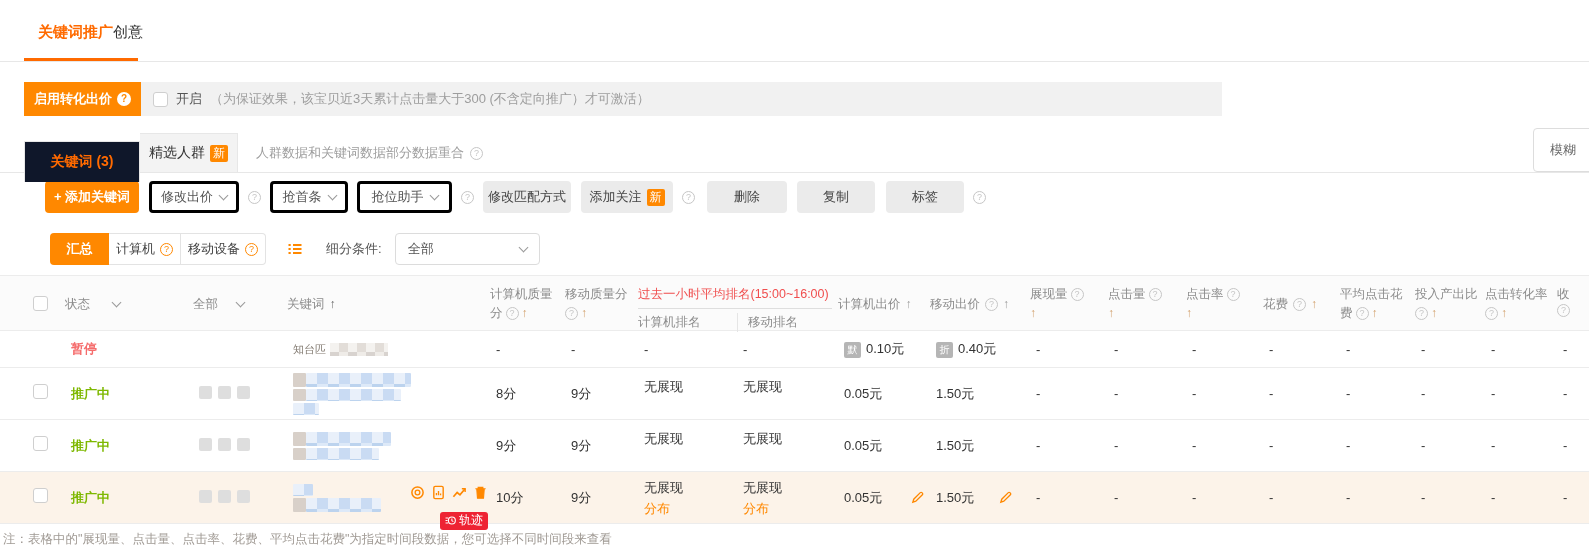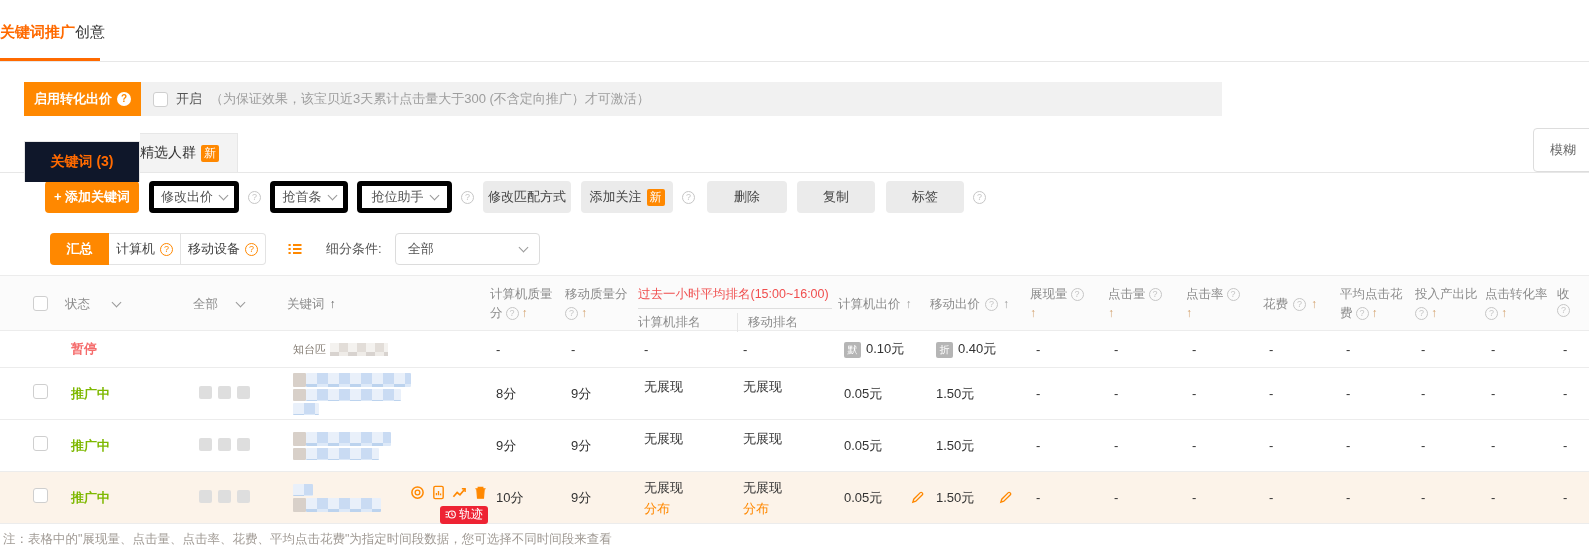--- a/index.html
+++ b/index.html
@@ -1,21 +1,21 @@
 <!DOCTYPE html>
 <html><head>
 <meta charset="utf-8">
 <style>
   *{margin:0;padding:0;box-sizing:border-box}
   html,body{background:#fff}
   #app{position:relative;width:1589px;height:545px;overflow:hidden;background:#fff;
        font-family:"Liberation Sans","DejaVu Sans",sans-serif;color:#333}
   
   .ptabs{position:absolute;top:0;left:0;right:0;height:62px;border-bottom:1px solid #e7e7e7;
-         display:flex;align-items:flex-end;}
+         display:flex;align-items:flex-end;padding-left:38px}
   .ptab{position:relative;font-size:15px;color:#333;padding-bottom:19px;cursor:pointer}
   .ptab + .ptab{}
   .ptab.active{color:#ff6a00;font-weight:bold}
   .ptab.active::after{content:"";position:absolute;left:-14px;right:-25px;bottom:0;height:3px;background:#ff6a00}
   
   .cvb{position:absolute;top:82px;left:24px;height:34px;display:flex}
   .cvb-btn{width:117px;height:34px;background:#ff8800;color:#fff;font-size:13px;font-weight:bold;
            display:flex;align-items:center;justify-content:center;gap:5px;cursor:pointer}
   .qw{display:inline-block;width:14px;height:14px;border-radius:50%;background:#fff;color:#ff8800;
       font-size:10px;line-height:14px;text-align:center;font-weight:bold}
@@ -24,33 +24,33 @@
   .cbx{display:inline-block;width:15px;height:15px;border:1px solid #cfcfcf;border-radius:3px;background:#fff;flex:none}
   .cvb-on{font-size:13px;color:#555}
   .cvb-note{font-size:13px;color:#9d9d9d}
   
   .tabbar{position:absolute;top:133px;left:0;right:0;height:40px;border-bottom:1px solid #e7e7e7}
   .ktab{position:absolute;left:24px;top:8px;width:116px;height:41px;background:#0f172a;z-index:2;
         border:1px solid #e7e7e7;border-bottom:none;color:#ff6a00;font-weight:bold;font-size:14px;
         display:flex;align-items:center;justify-content:center;cursor:pointer}
   .atab{position:absolute;left:140px;top:0;width:98px;height:40px;background:#f3f3f3;
         border:1px solid #e7e7e7;border-left:none;font-size:14px;color:#333;
-        display:flex;align-items:center;justify-content:flex-start;gap:5px;cursor:pointer}
+        display:flex;align-items:center;justify-content:center;gap:5px;cursor:pointer}
   .nbadge{background:#ff8800;color:#fff;font-size:12px;padding:0 3px;border-radius:2px;line-height:17px}
   .tab-note{position:absolute;left:256px;top:0;height:40px;display:flex;align-items:center;gap:6px;
             font-size:13px;color:#9d9d9d}
   .fuzzy{position:absolute;left:1533px;top:-5px;width:80px;height:44px;background:#fff;
          border:1px solid #ddd;border-radius:4px;font-size:13px;color:#666;
          display:flex;align-items:center;padding-left:16px;cursor:pointer}
   
   .toolbar{position:absolute;top:181px;left:45px;height:32px;display:flex;align-items:center}
   .btn{height:32px;border-radius:4px;font-size:13px;display:flex;align-items:center;justify-content:center;
        cursor:pointer;flex:none}
   .btn-orange{background:#ff8800;color:#fff;width:94px;font-weight:bold}
-  .btn-white{background:#fff;border:5px solid #000000;color:#555;gap:7px}
+  .btn-white{background:#fff;border:3px solid #000000;color:#555;gap:7px}
   .btn-gray{background:#ebebeb;color:#444;gap:5px}
   .cv{display:inline-block;width:7px;height:7px;border-right:1.4px solid #999;border-bottom:1.4px solid #999;
       transform:rotate(45deg);margin-top:-4px}
   .q{display:inline-block;width:13px;height:13px;border:1px solid #c6c6c6;border-radius:50%;color:#c6c6c6;
      font-size:9px;line-height:11px;text-align:center;flex:none}
   .q::after{content:"?"}
   .q.qo{border-color:#ff8800;color:#ff8800}
   .tb-q{margin:0 9px}
   
   .segrow{position:absolute;top:233px;left:50px;height:32px;display:flex;align-items:center}
@@ -114,21 +114,21 @@
   .lead{width:13px;background:#d8d0c9;flex:none;border-radius:1px}
   .mzb{background:conic-gradient(#c9dbf3 25%,#dde9f8 0 50%,#bcd3ee 0 75%,#e9f0fa 0) 0 0/22px 22px;border-radius:1px}
   .mzg{background:conic-gradient(#e2ddd8 25%,#efece8 0 50%,#d8d3cf 0 75%,#f4f2ef 0) 0 0/18px 18px}
   .kwtext{font-size:11px;color:#6b6257;opacity:.85;margin-right:4px;white-space:nowrap}
   .kwmix{display:flex;align-items:center}
   
   .hovset{position:absolute;right:2px;top:3px;width:86px;text-align:right;z-index:3}
   .hic{display:inline-flex;gap:6px;align-items:center}
   .hic svg{width:15px;height:15px;cursor:pointer}
   .track{display:inline-flex;align-items:center;gap:3px;background:#ee2333;color:#fff;font-size:12px;
-         height:18px;padding:0 5px;border-radius:3px;margin-top:3px;cursor:pointer}
+         height:18px;padding:0 5px;border-radius:3px;margin-top:9px;cursor:pointer}
   .foot{position:absolute;top:531px;left:3px;font-size:12.5px;color:#a09a94;white-space:nowrap}
 </style>
 </head>
 <body>
 
 <div id="app">
 
   <div class="ptabs">
     <div class="ptab active">关键词推广</div>
     <div class="ptab">创意</div>
@@ -144,20 +144,24 @@
       <span class="cvb-on">开启</span>
       <span class="cvb-note">（为保证效果，该宝贝近3天累计点击量大于300 (不含定向推广）才可激活）</span>
     </div>
   </div>
 
   <div class="tabbar">
     <div class="ktab">关键词 (3)</div>
     <div class="atab">
       <span>精选人群</span>
       <span class="nbadge">新</span>
+    </div>
+    <div class="tab-note">
+      <span>人群数据和关键词数据部分数据重合</span>
+      <span class="q"></span>
     </div>
     <div class="fuzzy">模糊</div>
   </div>
 
   <div class="toolbar">
     <div class="btn btn-orange">+ 添加关键词</div>
     <div class="btn btn-white" style="width:90px;margin-left:10px">
       <span>修改出价</span>
         <span class="cv"></span>
     </div>

